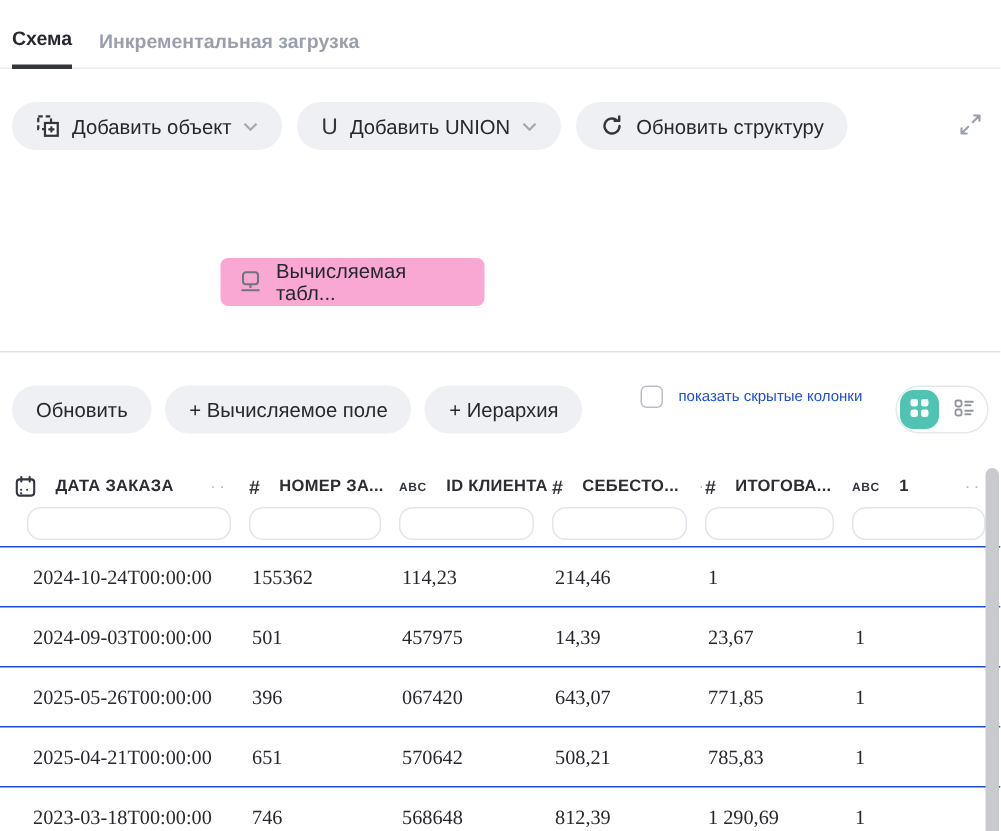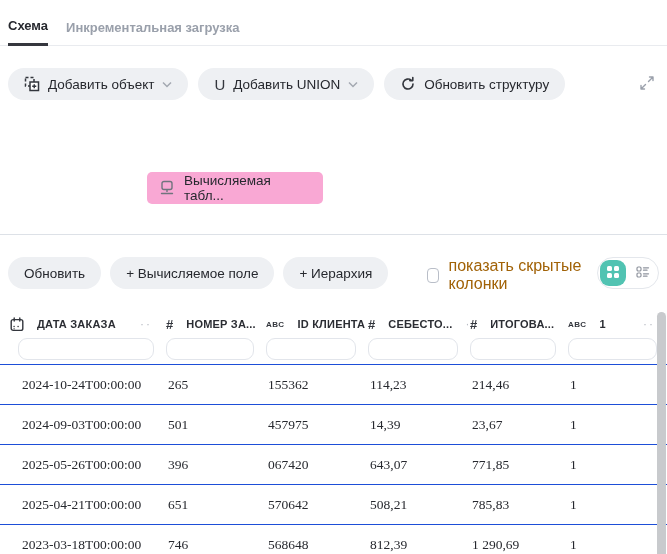--- a/index.html
+++ b/index.html
@@ -26,21 +26,21 @@
   .canvas { position:relative; height:134px; background:#fff; }
   .node { position:absolute; left:147px; top:72px; width:176px; height:32px;
     background:#f9a8d4; border-radius:5px; display:flex; align-items:center; gap:9px;
     padding:0 12px; font-size:13.5px; color:#26282e; cursor:pointer; }
   .canvas-divider { height:1px; background:#dde1e7; width:100%; }
 
   
   .toolbar2 { display:flex; align-items:flex-start; gap:9px; margin-top:22px; padding:0 8px; height:32px; }
   .chk-wrap { display:flex; align-items:center; gap:10px; margin-left:30px; cursor:pointer; }
   .chk-box { width:15px; height:15px; border:1.5px solid #b9bec8; border-radius:4px; background:#fff; }
-  .chk-label { font-size:16px; color:#a16207; }
+  .chk-label { font-size:10px; color:#1d4ed8; }
   .view-toggle { margin-left:auto; display:flex; align-items:center; gap:4px;
     border:1px solid #e4e7ec; border-radius:16px; padding:2px; background:#fff; height:32px; }
   .vt-btn { width:26px; height:26px; border:none; border-radius:9px; background:transparent;
     display:flex; align-items:center; justify-content:center; cursor:pointer; }
   .vt-btn.active { background:var(--teal,#51c3b2); }
 
   
   .grid-table { margin-top:21px; position:relative; }
   .grid-row { display:grid; grid-template-columns:156px 100px 102px 102px 98px 1fr; padding-left:8px; align-items:center; }
   .header-row { height:28px; }
@@ -209,21 +209,20 @@
       <div class="grid-row filter-row">
         <div class="filter-cell"><input type="text" value="" style=""></div>
         <div class="filter-cell"><input type="text" value="" style=""></div>
         <div class="filter-cell"><input type="text" value="" style=""></div>
         <div class="filter-cell"><input type="text" value="" style=""></div>
         <div class="filter-cell"><input type="text" value="" style=""></div>
         <div class="filter-cell"><input type="text" value="" style=""></div>
       </div>
       <div class="grid-row data-row">
         <div class="cell">2024-10-24T00:00:00</div>
-        <div class="cell">265</div>
         <div class="cell">155362</div>
         <div class="cell">114,23</div>
         <div class="cell">214,46</div>
         <div class="cell">1</div>
       </div>
       <div class="grid-row data-row">
         <div class="cell">2024-09-03T00:00:00</div>
         <div class="cell">501</div>
         <div class="cell">457975</div>
         <div class="cell">14,39</div>

